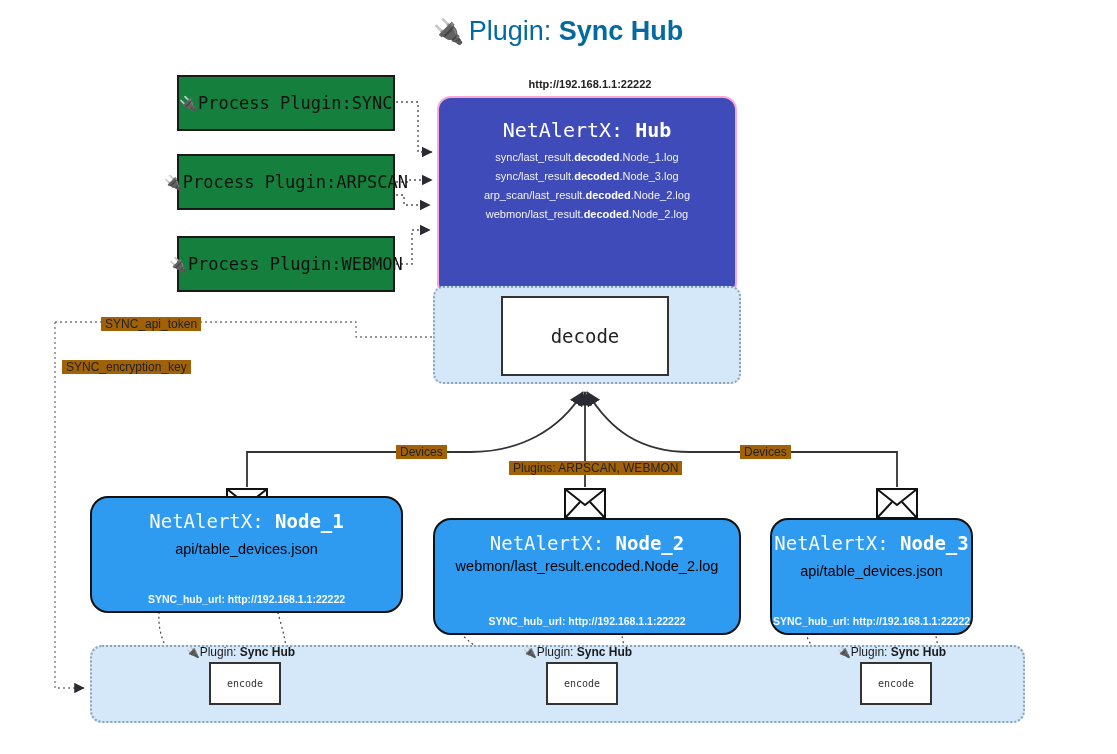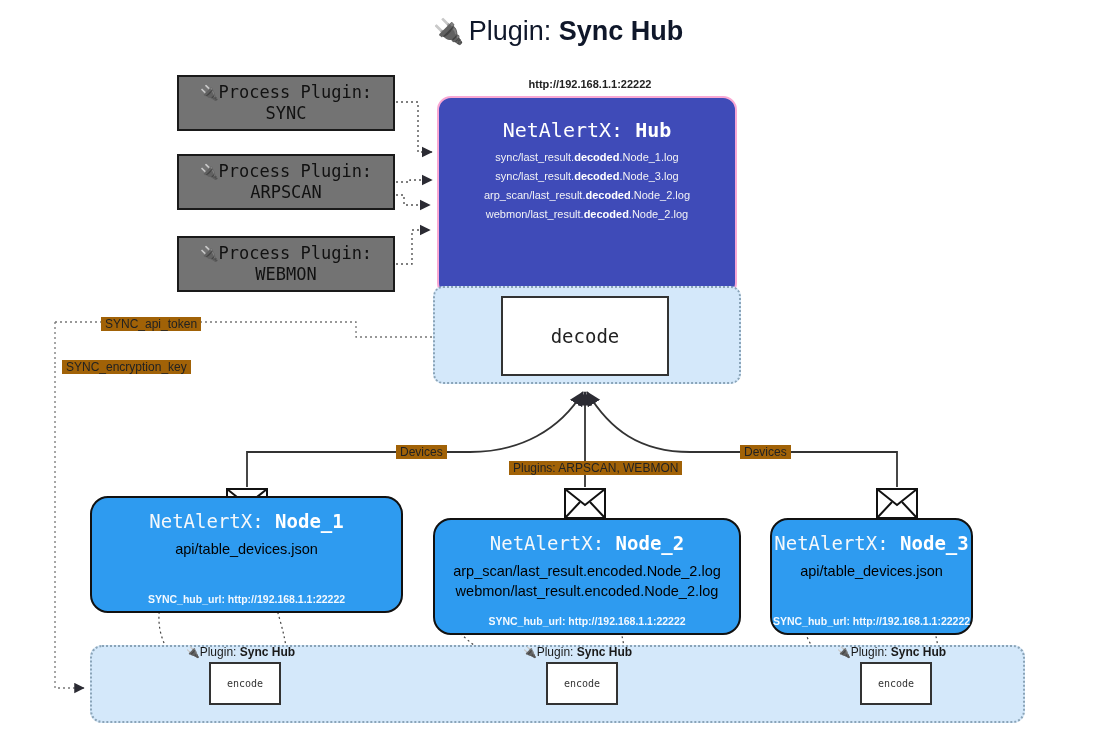--- a/index.html
+++ b/index.html
@@ -34,41 +34,41 @@
     box-sizing: border-box;
   }
 
   
   #title {
     top: 16px;
     left: 0;
     width: 1117px;
     text-align: center;
     font-size: 27px;
-    color: #0f172a;
+    color: #0369a1;
     white-space: nowrap;
   }
   #title .plug {
     font-size: 25px;
     margin-right: 4px;
   }
   #title .strong { font-weight: bold; }
 
   
   .proc-box {
     width: 218px;
     height: 56px;
     border: 2px solid #1a1a1a;
-    background: #737373;
+    background: #15803d;
     font-family: "DejaVu Sans Mono", "Liberation Mono", monospace;
     font-size: 17px;
     line-height: 1.22;
     text-align: center;
     display: flex;
-    flex-direction: column;
+    flex-direction: row;
     align-items: center;
     justify-content: center;
     color: #111;
   }
   .proc-box .l1 { display: block; white-space: nowrap; }
   .proc-box .l2 { display: block; white-space: nowrap; }
   .proc-box .plug { font-family: "DejaVu Sans", sans-serif; font-size: 15px; }
 
   
   #hub-url {
@@ -324,21 +324,20 @@
   </svg>
 
   <div class="node node-card" style="left:90px; top:496px; width:313px;">
     <div class="nc-title"><span>NetAlertX: </span><b>Node_1</b></div>
     <div class="nc-line">api/table_devices.json</div>
     <div class="nc-url">SYNC_hub_url: http://192.168.1.1:22222</div>
   </div>
 
   <div class="node node-card" style="left:433px; top:518px; width:308px;">
     <div class="nc-title"><span>NetAlertX: </span><b>Node_2</b></div>
-    <div class="nc-line">arp_scan/last_result.encoded.Node_2.log</div>
     <div class="nc-line tight">webmon/last_result.encoded.Node_2.log</div>
     <div class="nc-url">SYNC_hub_url: http://192.168.1.1:22222</div>
   </div>
 
   <div class="node node-card" style="left:770px; top:518px; width:203px;">
     <div class="nc-title"><span>NetAlertX: </span><b>Node_3</b></div>
     <div class="nc-line">api/table_devices.json</div>
     <div class="nc-url">SYNC_hub_url: http://192.168.1.1:22222</div>
   </div>
 

